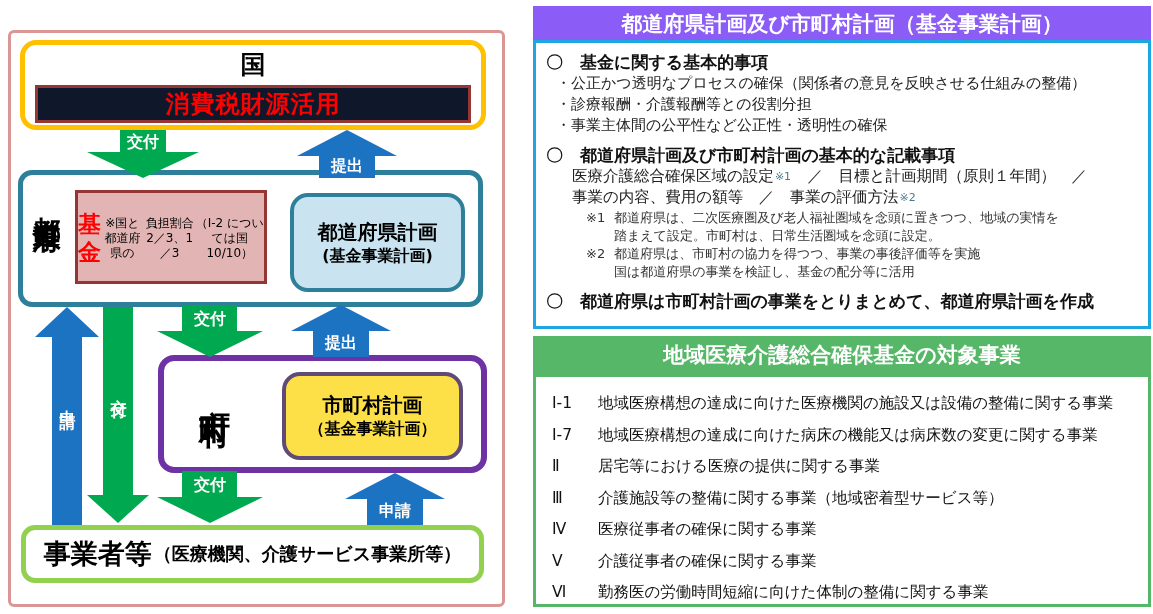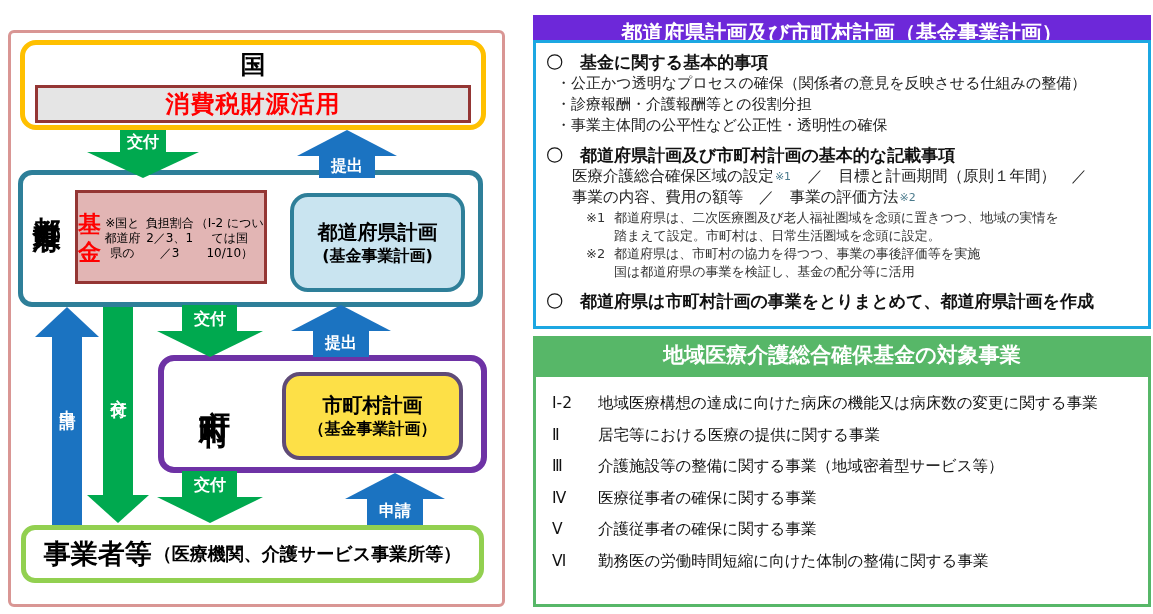--- a/index.html
+++ b/index.html
@@ -7,21 +7,21 @@
   #stage { position:relative; width:1153px; height:614px; background:#ffffff; overflow:hidden; }
 
   
   .outer-frame { position:absolute; left:8px; top:30px; width:491px; height:571px;
                  border:3px solid #D99694; border-radius:6px; }
 
   .kuni-box { position:absolute; left:20px; top:40px; width:456px; height:80px;
               border:5px solid #FFC000; border-radius:16px; background:#fff; }
   .kuni-label { text-align:center; font-size:25px; font-weight:bold; color:#000; line-height:40px; }
   .tax-box { position:absolute; left:10px; top:40px; right:10px; height:32px;
-             background:#e5e5e5; border:3px solid #943634;
+             background:#0f172a; border:3px solid #943634;
              display:flex; align-items:flex-end; justify-content:center; }
   .tax-box span { color:#FF0000; font-weight:bold; font-size:24px; letter-spacing:1px; }
 
   .pref-box { position:absolute; left:18px; top:170px; width:455px; height:127px;
               border:5px solid #2E7F99; border-radius:14px; background:#fff; }
   .muni-box { position:absolute; left:158px; top:355px; width:317px; height:106px;
               border:6px solid #6E32A5; border-radius:16px; background:#fff; }
 
   .v-label { position:absolute; font-weight:bold; color:#000; }
   .v-label span { writing-mode:vertical-rl; text-orientation:upright; letter-spacing:3px; }
@@ -56,21 +56,21 @@
   .arr .head { position:absolute; width:0; height:0; }
   .alabel { position:absolute; left:0; right:0; text-align:center;
             color:#fff; font-weight:bold; font-size:16px; }
   .vlabel { position:absolute; left:0; right:0; display:flex; justify-content:center; }
   .vlabel span { writing-mode:vertical-rl; text-orientation:upright; color:#fff;
                  font-weight:bold; font-size:16px; letter-spacing:4px; }
 
   
   .panel-header { position:absolute; left:533px; width:618px; text-align:center;
                   color:#fff; font-weight:bold; font-size:21px; box-sizing:border-box; }
-  .plan-header { top:15px; height:37px; line-height:37px; background:#6d28d9; }
+  .plan-header { top:6px; height:37px; line-height:37px; background:#8b5cf6; }
   .target-header { top:336px; height:38px; line-height:38px; background:#57B768; }
 
   .panel-body { position:absolute; left:533px; width:618px; background:#fff; box-sizing:border-box; }
   .plan-body { top:40px; height:289px; border:3px solid #1CA7E2; padding:6px 8px 8px 10px; }
   .target-body { top:374px; height:233px; border:3px solid #57B768; padding:16px 8px 0 16px; }
 
   .b-title { font-size:17px; font-weight:bold; color:#111; line-height:22px; margin-top:2px; }
   .b-item  { font-size:15px; color:#222; line-height:21px; margin-left:10px; }
   .b-line  { font-size:15.5px; color:#222; line-height:21px; margin-left:26px; }
   .ref { font-size:11px; color:#4A7A8C; margin:0 1px; vertical-align:1px; }
@@ -199,21 +199,25 @@
         <div>都道府県は、市町村の協力を得つつ、事業の事後評価等を実施</div>
         <div>国は都道府県の事業を検証し、基金の配分等に活用</div>
       </div>
     </div>
     <div class="b-title mt2">〇　都道府県は市町村計画の事業をとりまとめて、都道府県計画を作成</div>
   </div>
 
   <div class="panel-header target-header">地域医療介護総合確保基金の対象事業</div>
   <div class="panel-body target-body">
     <div class="t-row">
-      <span class="t-num">Ⅰ-2</span>
+      <span class="t-num">Ⅰ-1</span>
+      <span class="t-text">地域医療構想の達成に向けた医療機関の施設又は設備の整備に関する事業</span>
+    </div>
+    <div class="t-row">
+      <span class="t-num">Ⅰ-7</span>
       <span class="t-text">地域医療構想の達成に向けた病床の機能又は病床数の変更に関する事業</span>
     </div>
     <div class="t-row">
       <span class="t-num">Ⅱ</span>
       <span class="t-text">居宅等における医療の提供に関する事業</span>
     </div>
     <div class="t-row">
       <span class="t-num">Ⅲ</span>
       <span class="t-text">介護施設等の整備に関する事業（地域密着型サービス等）</span>
     </div>

